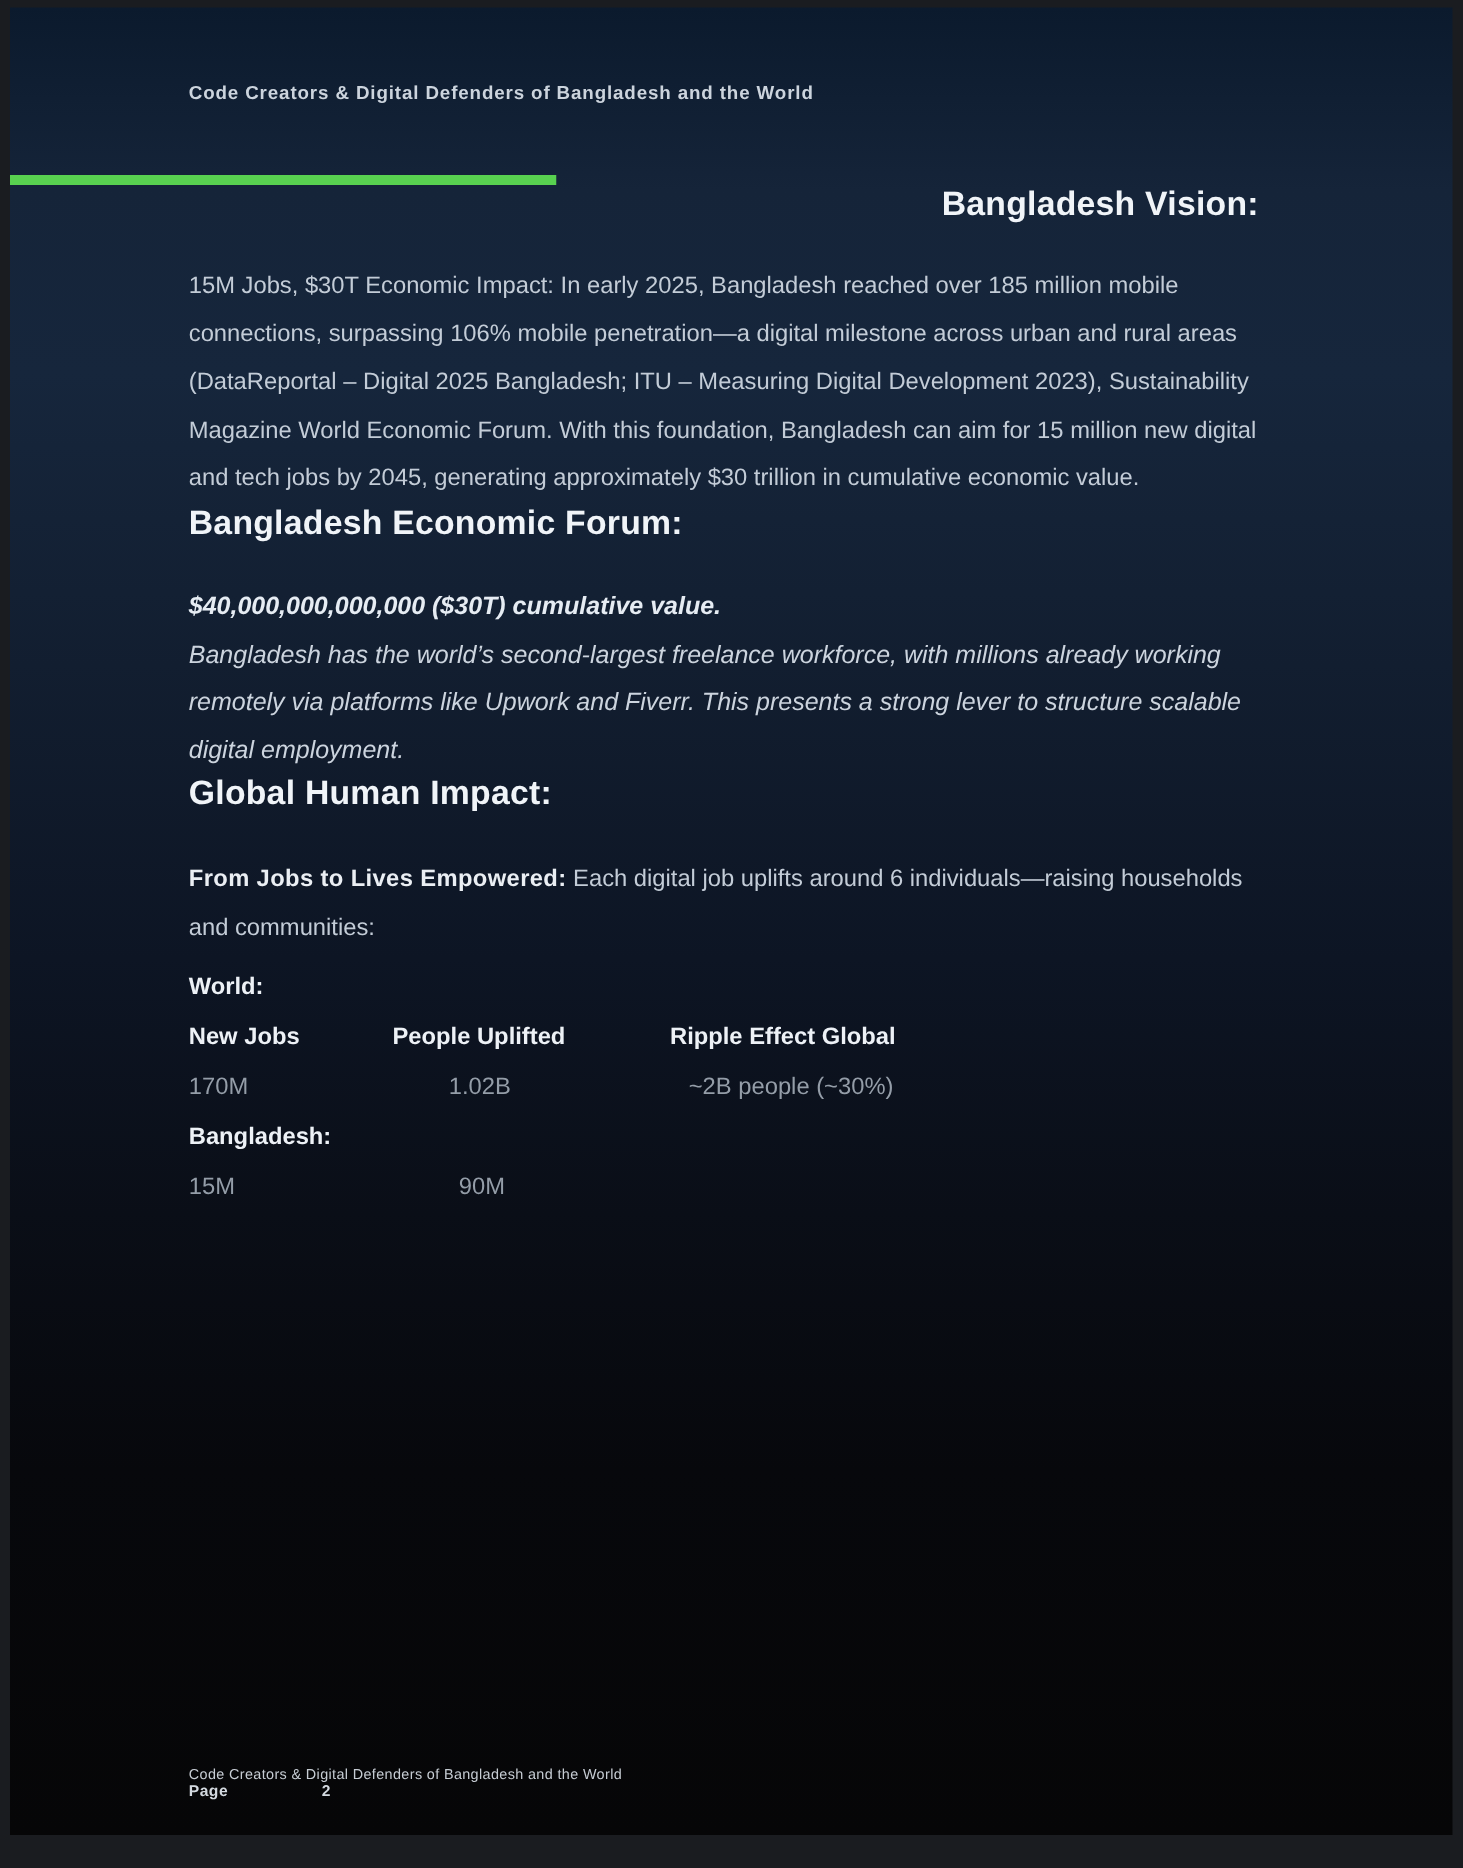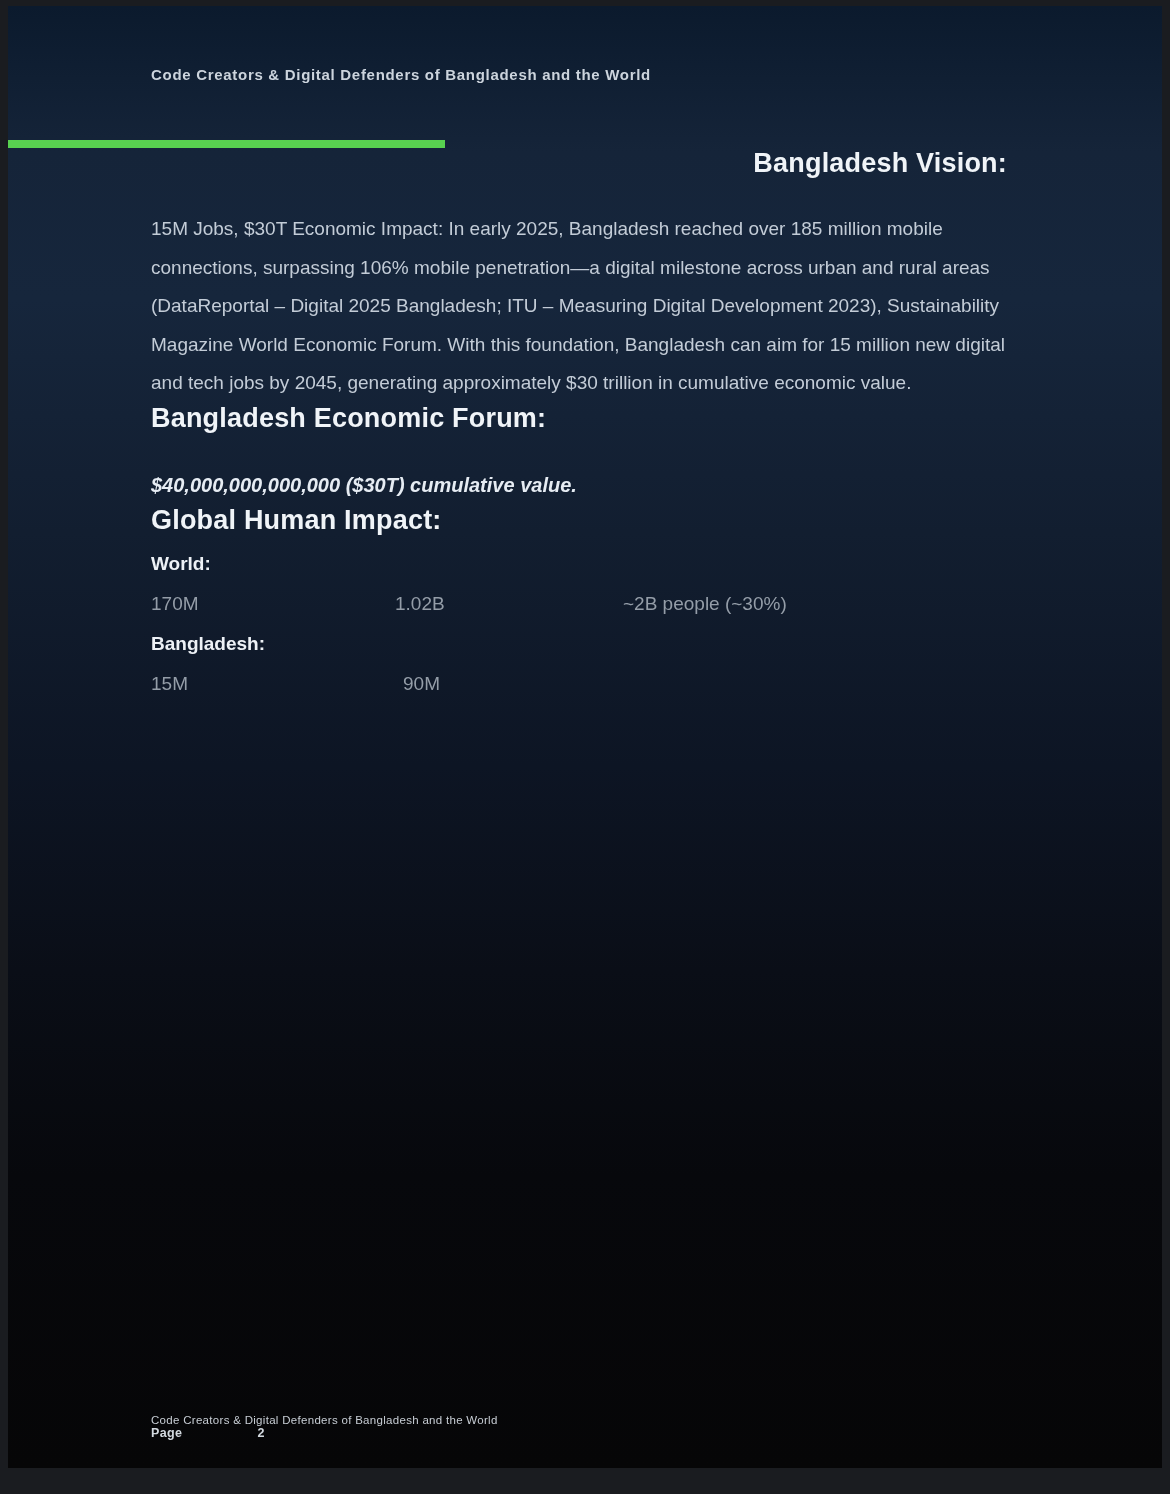--- a/index.html
+++ b/index.html
@@ -85,21 +85,21 @@
     font-weight: 700;
     color: #edf1f6;
     line-height: 40px;
   }
   .trow {
     display: grid;
     grid-template-columns: 163px 222px 1fr;
     line-height: 40px;
   }
   .trow.theaders { font-weight: 700; color: #edf1f6; }
-  .trow.tvalues  { color: #949da8; gap: 36px; }
+  .trow.tvalues  { color: #949da8; }
   .pad-c2-world { padding-left: 45px; }
   .pad-c3-world { padding-left: 15px; }
   .pad-c2-bd    { padding-left: 53px; }
   .closing-par {
     margin: 20px 0 0 0;
     font-size: 18.5px;
     font-weight: 700;
     font-style: italic;
     line-height: 42px;
     letter-spacing: 0.2px;
@@ -137,27 +137,36 @@
   <h2 class="section-heading h-vision">Bangladesh Vision:</h2>
 
   <p class="body-par">15M Jobs, $30T Economic Impact: In early 2025, Bangladesh reached over 185 million mobile connections, surpassing 106% mobile penetration—a digital milestone across urban and rural areas (DataReportal – Digital 2025 Bangladesh; ITU – Measuring Digital Development 2023), Sustainability Magazine World Economic Forum. With this foundation, Bangladesh can aim for 15 million new digital and tech jobs by 2045, generating approximately $30 trillion in cumulative economic value.</p>
 
   <h2 class="section-heading h-math">Bangladesh Economic Forum:</h2>
 
   <div class="formula">
     <div>$40,000,000,000,000 ($30T) cumulative value.</div>
   </div>
 
+  <p class="italic-note">Bangladesh has the world’s second-largest freelance workforce, with millions already working remotely via platforms like Upwork and Fiverr. This presents a strong lever to structure scalable digital employment.</p>
 
   <h2 class="section-heading h-impact">Global Human Impact:</h2>
 
+  <p class="lead-par">
+    <span class="lead-bold">From Jobs to Lives Empowered:</span><span> Each digital job uplifts around 6 individuals—raising households and communities:</span>
+  </p>
 
   <div class="impact-table">
     <div class="group-label">World:</div>
 
+    <div class="trow theaders">
+      <div>New Jobs</div>
+      <div>People Uplifted</div>
+      <div>Ripple Effect Global</div>
+    </div>
 
     <div class="trow tvalues">
       <div>170M</div>
       <div class="pad-c2-world">1.02B</div>
       <div class="pad-c3-world">~2B people (~30%)</div>
     </div>
 
     <div class="group-label">Bangladesh:</div>
 
     <div class="trow tvalues">

